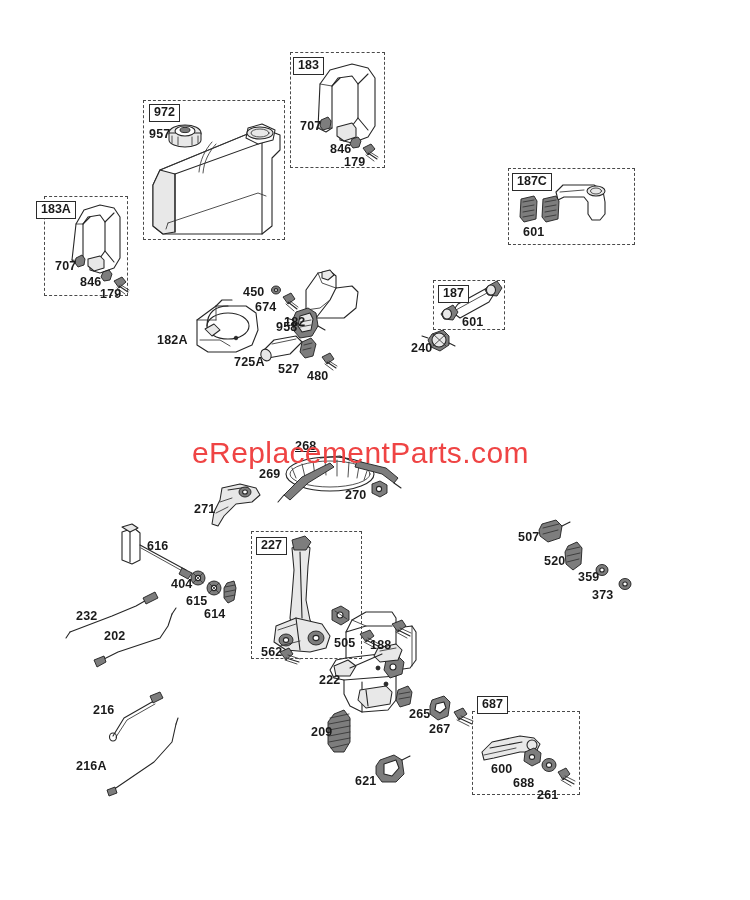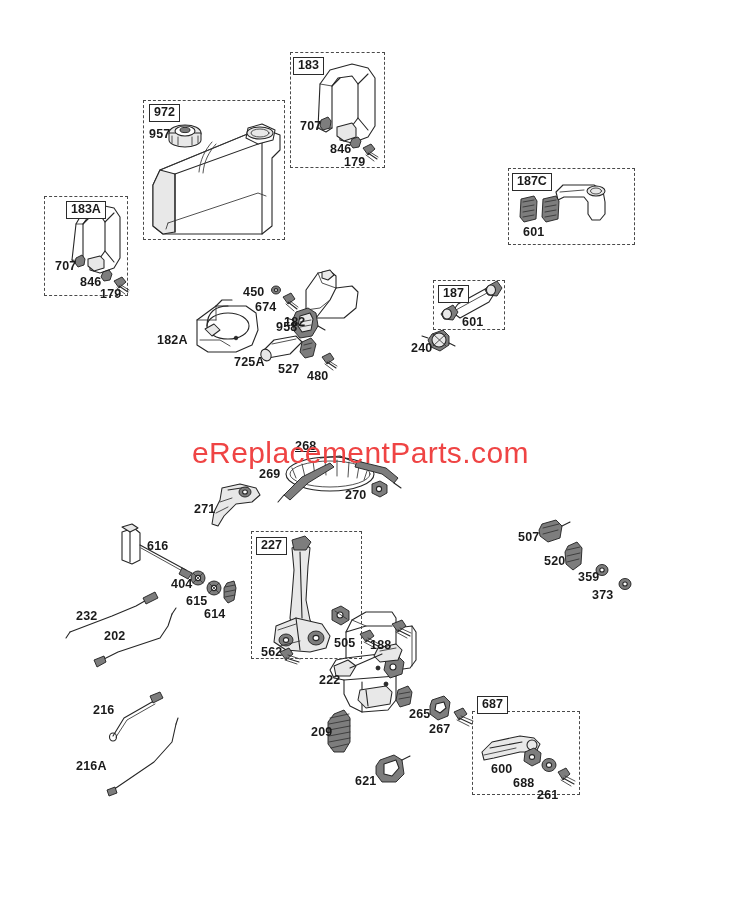--- a/index.html
+++ b/index.html
@@ -393,21 +393,21 @@
   <div class="dbox" style="left:143px;top:100px;width:142px;height:140px;"></div>
   <div class="dbox" style="left:290px;top:52px;width:95px;height:116px;"></div>
   <div class="dbox" style="left:44px;top:196px;width:84px;height:100px;"></div>
   <div class="dbox" style="left:508px;top:168px;width:127px;height:77px;"></div>
   <div class="dbox" style="left:433px;top:280px;width:72px;height:50px;"></div>
   <div class="dbox" style="left:251px;top:531px;width:111px;height:128px;"></div>
   <div class="dbox" style="left:472px;top:711px;width:108px;height:84px;"></div>
 
   <div class="boxlbl" style="left:149px;top:104px;">972</div>
   <div class="boxlbl" style="left:293px;top:57px;text-align:center;">183</div>
-  <div class="boxlbl" style="left:66px;top:201px;">183A</div>
+  <div class="boxlbl" style="left:36px;top:201px;">183A</div>
   <div class="boxlbl" style="left:512px;top:173px;">187C</div>
   <div class="boxlbl" style="left:438px;top:285px;">187</div>
   <div class="boxlbl" style="left:256px;top:537px;">227</div>
   <div class="boxlbl" style="left:477px;top:696px;">687</div>
 
   <div class="lbl" style="left:149px;top:128px;">957</div>
   <div class="lbl" style="left:300px;top:120px;">707</div>
   <div class="lbl" style="left:330px;top:143px;">846</div>
   <div class="lbl" style="left:344px;top:156px;">179</div>
   <div class="lbl" style="left:55px;top:260px;">707</div>

